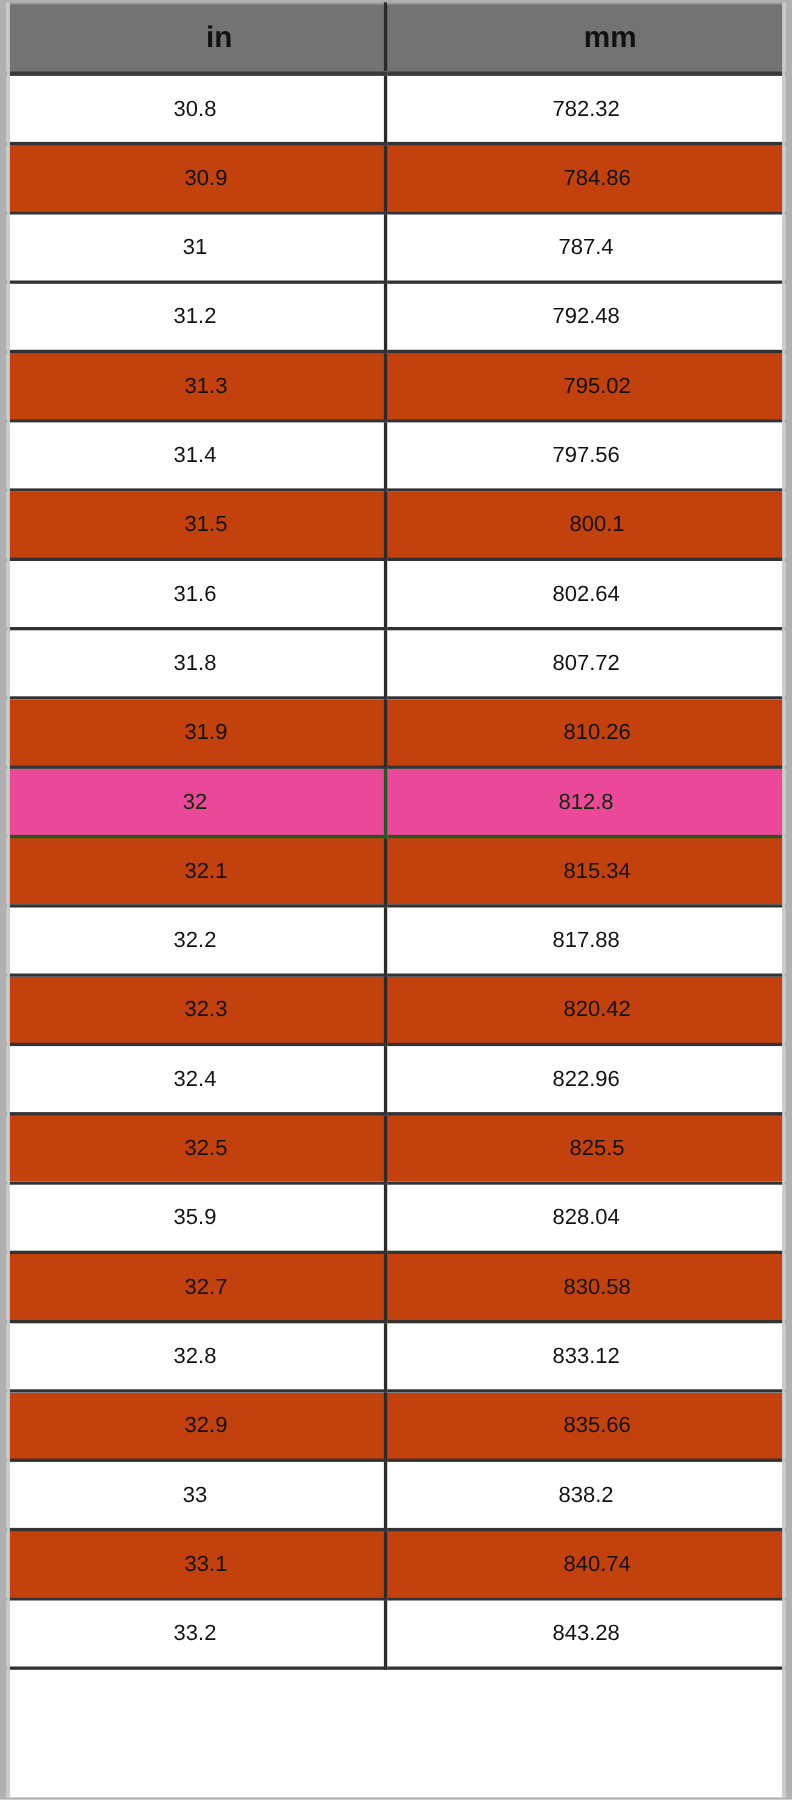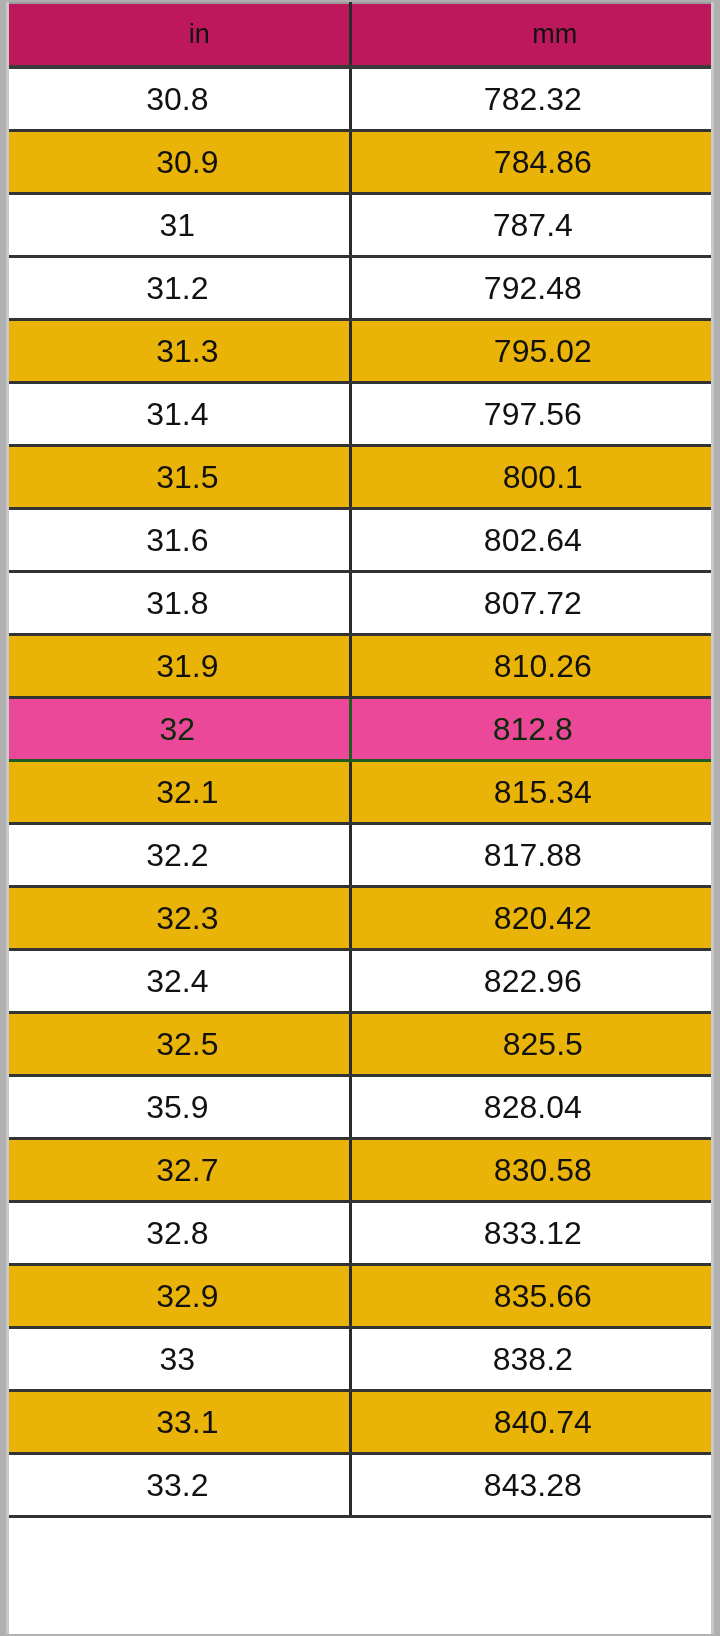--- a/index.html
+++ b/index.html
@@ -47,40 +47,40 @@
     overflow: hidden;
   }
 
   table.conv th.col-in,
   table.conv td.col-in {
     border-right: 3px solid #2b2b2b;
   }
 
   
   table.conv thead th {
-    background: #be185d;
-    font-weight: normal;
+    background: #737373;
+    font-weight: bold;
     font-size: 27px;
     height: 61px;
     line-height: 61px;
     border-top: 2px solid #9a9a9a;
     border-bottom: 4px solid #3a3a3a;
     padding-left: 44px;
   }
 
   
   table.conv tbody td {
-    font-size: 32px;
+    font-size: 20px;
     font-weight: normal;
     background: #ffffff;
     text-align: center;
   }
 
   table.conv tbody tr.alt td {
-    background: #eab308;
+    background: #c2410c;
     padding-left: 20px;
   }
 
   table.conv tbody tr.highlight td {
     background: #ec4899;
     color: #0a2a0a;
     border-top: 2px solid #4c1d95;
     border-bottom: 3px solid #1d5c1d;
   }
   table.conv tbody tr.highlight td.col-in {

